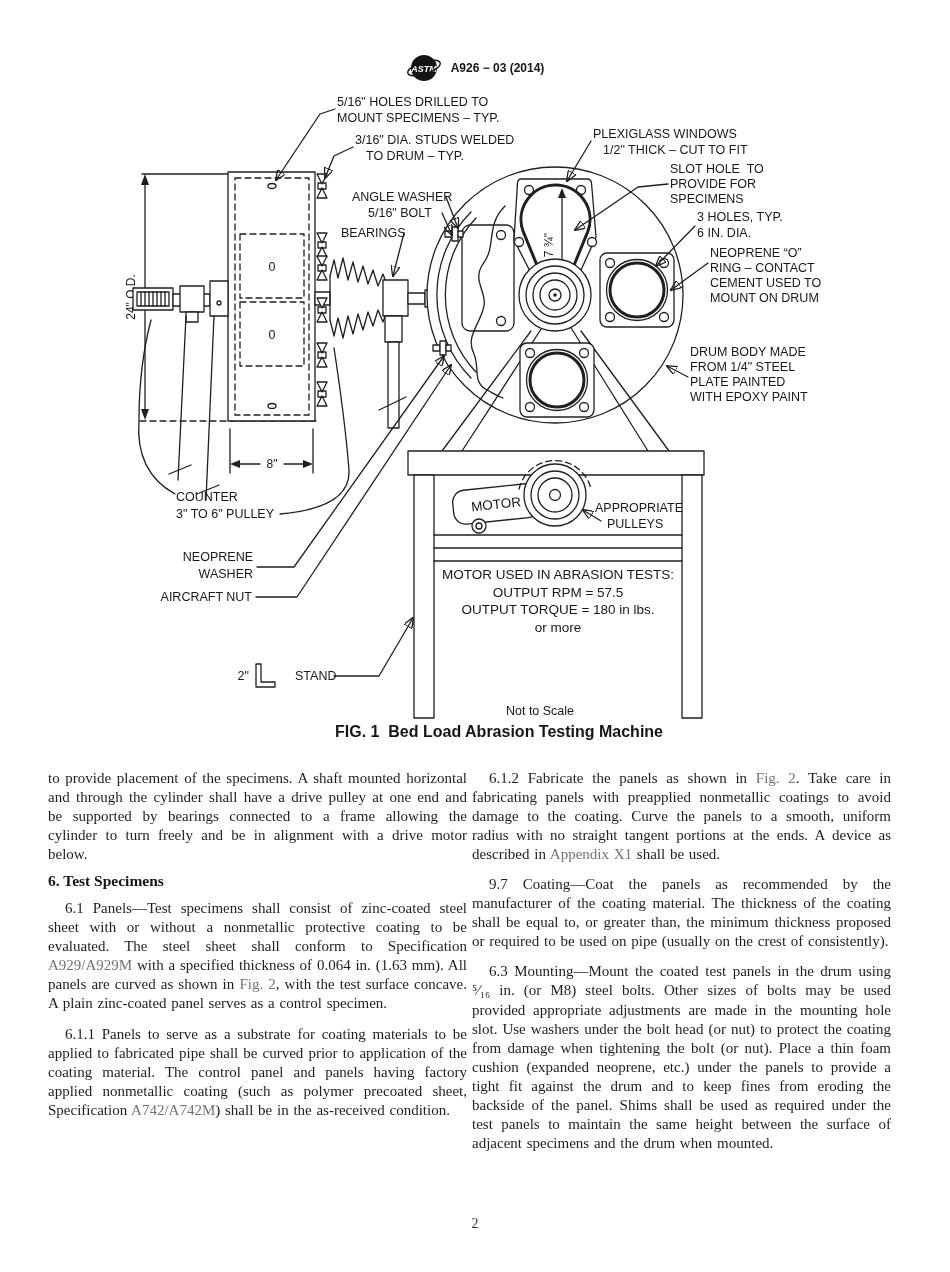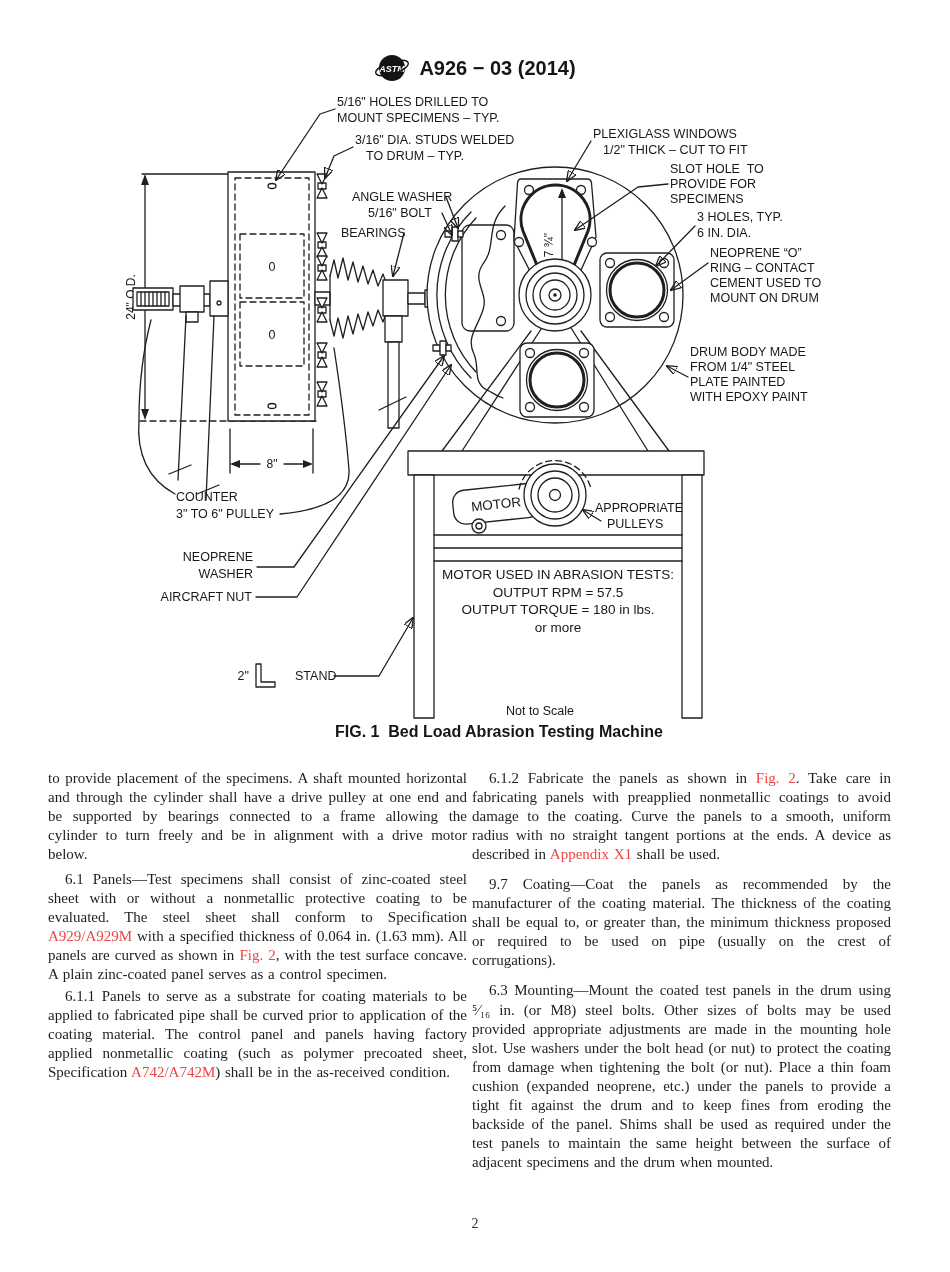--- a/index.html
+++ b/index.html
@@ -1,39 +1,39 @@
 <!DOCTYPE html>
 <html><head>
 <meta charset="utf-8">
 <style>
   html,body{margin:0;padding:0;background:#ffffff;}
   body{width:950px;height:1272px;position:relative;font-family:"Liberation Serif",serif;color:#1e1e1e;}
   .hdr{position:absolute;top:50px;left:0;width:100%;display:flex;justify-content:center;align-items:center;gap:9px;}
-  .hdr .ttl{font-family:"Liberation Sans",sans-serif;font-weight:bold;font-size:20px;color:#151515;}
+  .hdr .ttl{font-family:"Liberation Sans",sans-serif;font-weight:bold;font-size:12px;color:#151515;}
   .fig{position:absolute;left:35px;top:90px;}
   .dwg line,.dwg path,.dwg rect,.dwg circle,.dwg ellipse,.dwg polyline{fill:none;stroke:#1f1f1f;stroke-width:1.3;stroke-linecap:round;stroke-linejoin:round;}
   .dwg rect.wf,.dwg path.wf,.dwg circle.wf{fill:#ffffff;}
   .dwg .thk{stroke-width:3;}
   .dwg .dsh{stroke-dasharray:6 4;}
   .dwg .arrfill{fill:#1f1f1f;stroke:none;}
   .dwg text{fill:#181818;stroke:none;font-family:"Liberation Sans",sans-serif;font-size:12.5px;white-space:pre;}
   .dwg text.sm{font-size:12px;}
   .dwg text.bx{font-size:13.5px;}
   .dwg text.mid{text-anchor:middle;}
   .dwg text.end{text-anchor:end;}
   .cap{position:absolute;top:723px;left:0;width:100%;text-align:center;font-family:"Liberation Sans",sans-serif;font-weight:bold;font-size:16px;color:#151515;white-space:pre-wrap;padding-left:24px;}
   .cols{position:absolute;left:48px;top:769px;width:858px;display:flex;gap:5px;}
   .col{width:419px;}
   .jp{margin:0 0 6px 0;text-align:justify;font-size:15px;line-height:1.27;word-spacing:1px;}
   .ind{text-indent:17px;}
   .sp{margin-bottom:11px;}
-  .tight{margin-bottom:2px;}
+  .tight{margin-bottom:11px;}
   .col h3{font-size:15.5px;margin:8px 0 9px 0;color:#151515;}
   .jp .i{}
-  .jp .link{color:#ef4444;}
+  .jp .link{color:#737373;}
   .ftr{position:absolute;top:1216px;left:0;width:100%;text-align:center;font-size:14px;color:#333;}
 </style>
 </head>
 <body>
 
 <div class="hdr">
   <svg width="36" height="36" viewBox="0 0 36 36">
     <circle cx="18" cy="18" r="13" fill="#141414" stroke="none"></circle>
     <text x="18" y="21.5" fill="#ffffff" font-family="Liberation Sans, sans-serif" font-size="9" font-weight="bold" font-style="italic" text-anchor="middle">ASTM</text>
     <ellipse cx="18" cy="18" rx="17" ry="6" fill="none" stroke="#141414" stroke-width="1.4" transform="rotate(-18 18 18)"></ellipse>
@@ -294,23 +294,24 @@
     <text x="260" y="590">STAND</text>
     <path d="M299 586 L344 586 L378 528" marker-end="url(#arr)"></path>
   </g>
 </svg>
 
 <div class="cap">FIG. 1  Bed Load Abrasion Testing Machine</div>
 
 <div class="cols">
   <div class="col">
     <p class="jp"><span>to provide placement of the specimens. A shaft mounted horizontal and through the cylinder shall have a drive pulley at one end and be supported by bearings connected to a frame allowing the cylinder to turn freely and be in alignment with a drive motor below.</span></p>
+    <h3>6. Test Specimens</h3>
     <p class="jp ind tight"><span>6.1 </span><span class="i">Panels</span><span>—Test specimens shall consist of zinc-coated steel sheet with or without a nonmetallic protective coating to be evaluated. The steel sheet shall conform to Specification </span><span class="link">A929/A929M</span><span> with a specified thickness of 0.064 in. (1.63 mm). All panels are curved as shown in </span><span class="link">Fig. 2</span><span>, with the test surface concave. A plain zinc-coated panel serves as a control specimen.</span></p>
     <p class="jp ind"><span>6.1.1 Panels to serve as a substrate for coating materials to be applied to fabricated pipe shall be curved prior to application of the coating material. The control panel and panels having factory applied nonmetallic coating (such as polymer precoated sheet, Specification </span><span class="link">A742/A742M</span><span>) shall be in the as-received condition.</span></p>
   </div>
   <div class="col">
     <p class="jp ind sp"><span>6.1.2 Fabricate the panels as shown in </span><span class="link">Fig. 2</span><span>. Take care in fabricating panels with preapplied nonmetallic coatings to avoid damage to the coating. Curve the panels to a smooth, uniform radius with no straight tangent portions at the ends. A device as described in </span><span class="link">Appendix X1</span><span> shall be used.</span></p>
-    <p class="jp ind sp"><span>9.7 </span><span class="i">Coating</span><span>—Coat the panels as recommended by the manufacturer of the coating material. The thickness of the coating shall be equal to, or greater than, the minimum thickness proposed or required to be used on pipe (usually on the crest of corrugations).</span></p>
+    <p class="jp ind sp"><span>9.7 </span><span class="i">Coating</span><span>—Coat the panels as recommended by the manufacturer of the coating material. The thickness of the coating shall be equal to, or greater than, the minimum thickness proposed or required to be used on pipe (usually on the crest of consistently).</span></p>
     <p class="jp ind"><span>6.3 </span><span class="i">Mounting</span><span>—Mount the coated test panels in the drum using </span><span class="frac">⁵⁄₁₆</span><span> in. (or M8) steel bolts. Other sizes of bolts may be used provided appropriate adjustments are made in the mounting hole slot. Use washers under the bolt head (or nut) to protect the coating from damage when tightening the bolt (or nut). Place a thin foam cushion (expanded neoprene, etc.) under the panels to provide a tight fit against the drum and to keep fines from eroding the backside of the panel. Shims shall be used as required under the test panels to maintain the same height between the surface of adjacent specimens and the drum when mounted.</span></p>
   </div>
 </div>
 
 <div class="ftr">2</div>
 
 </body></html>

